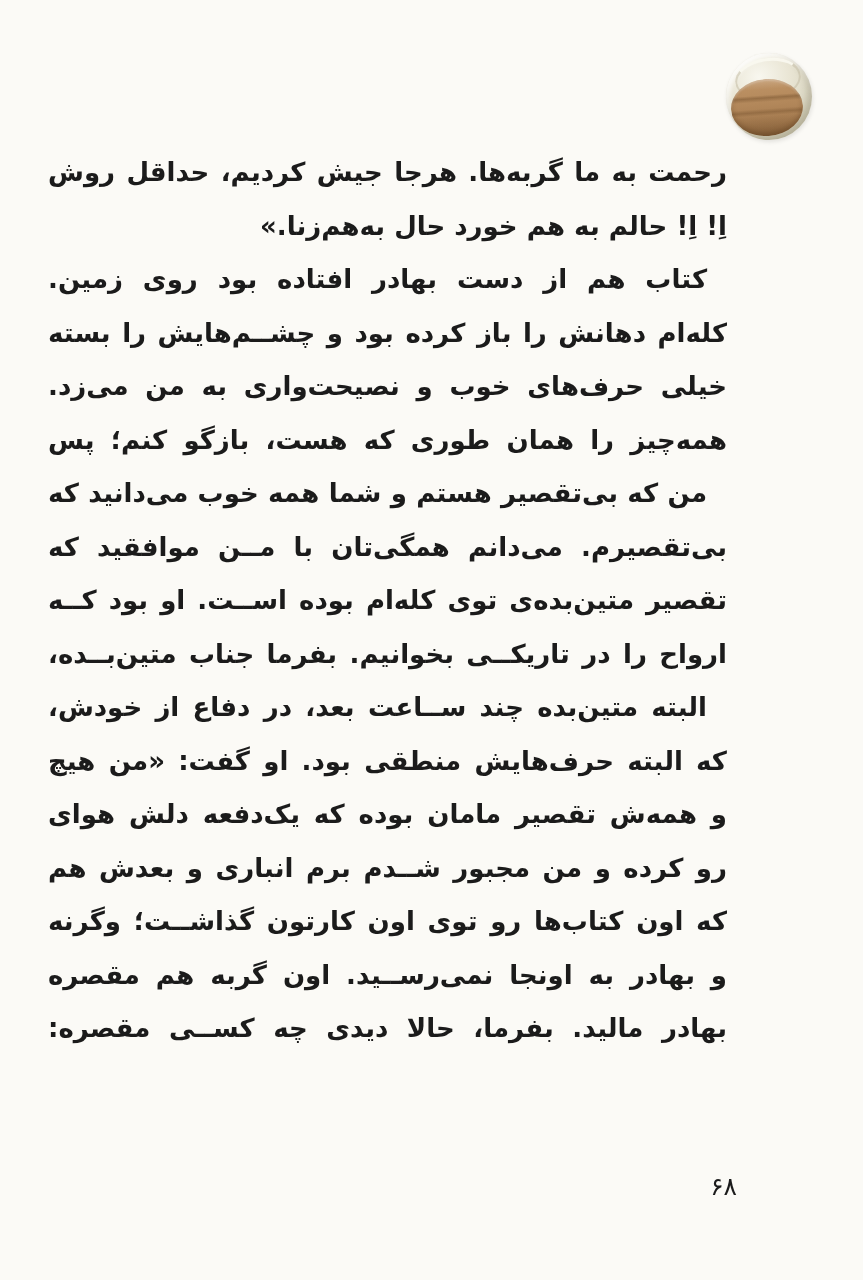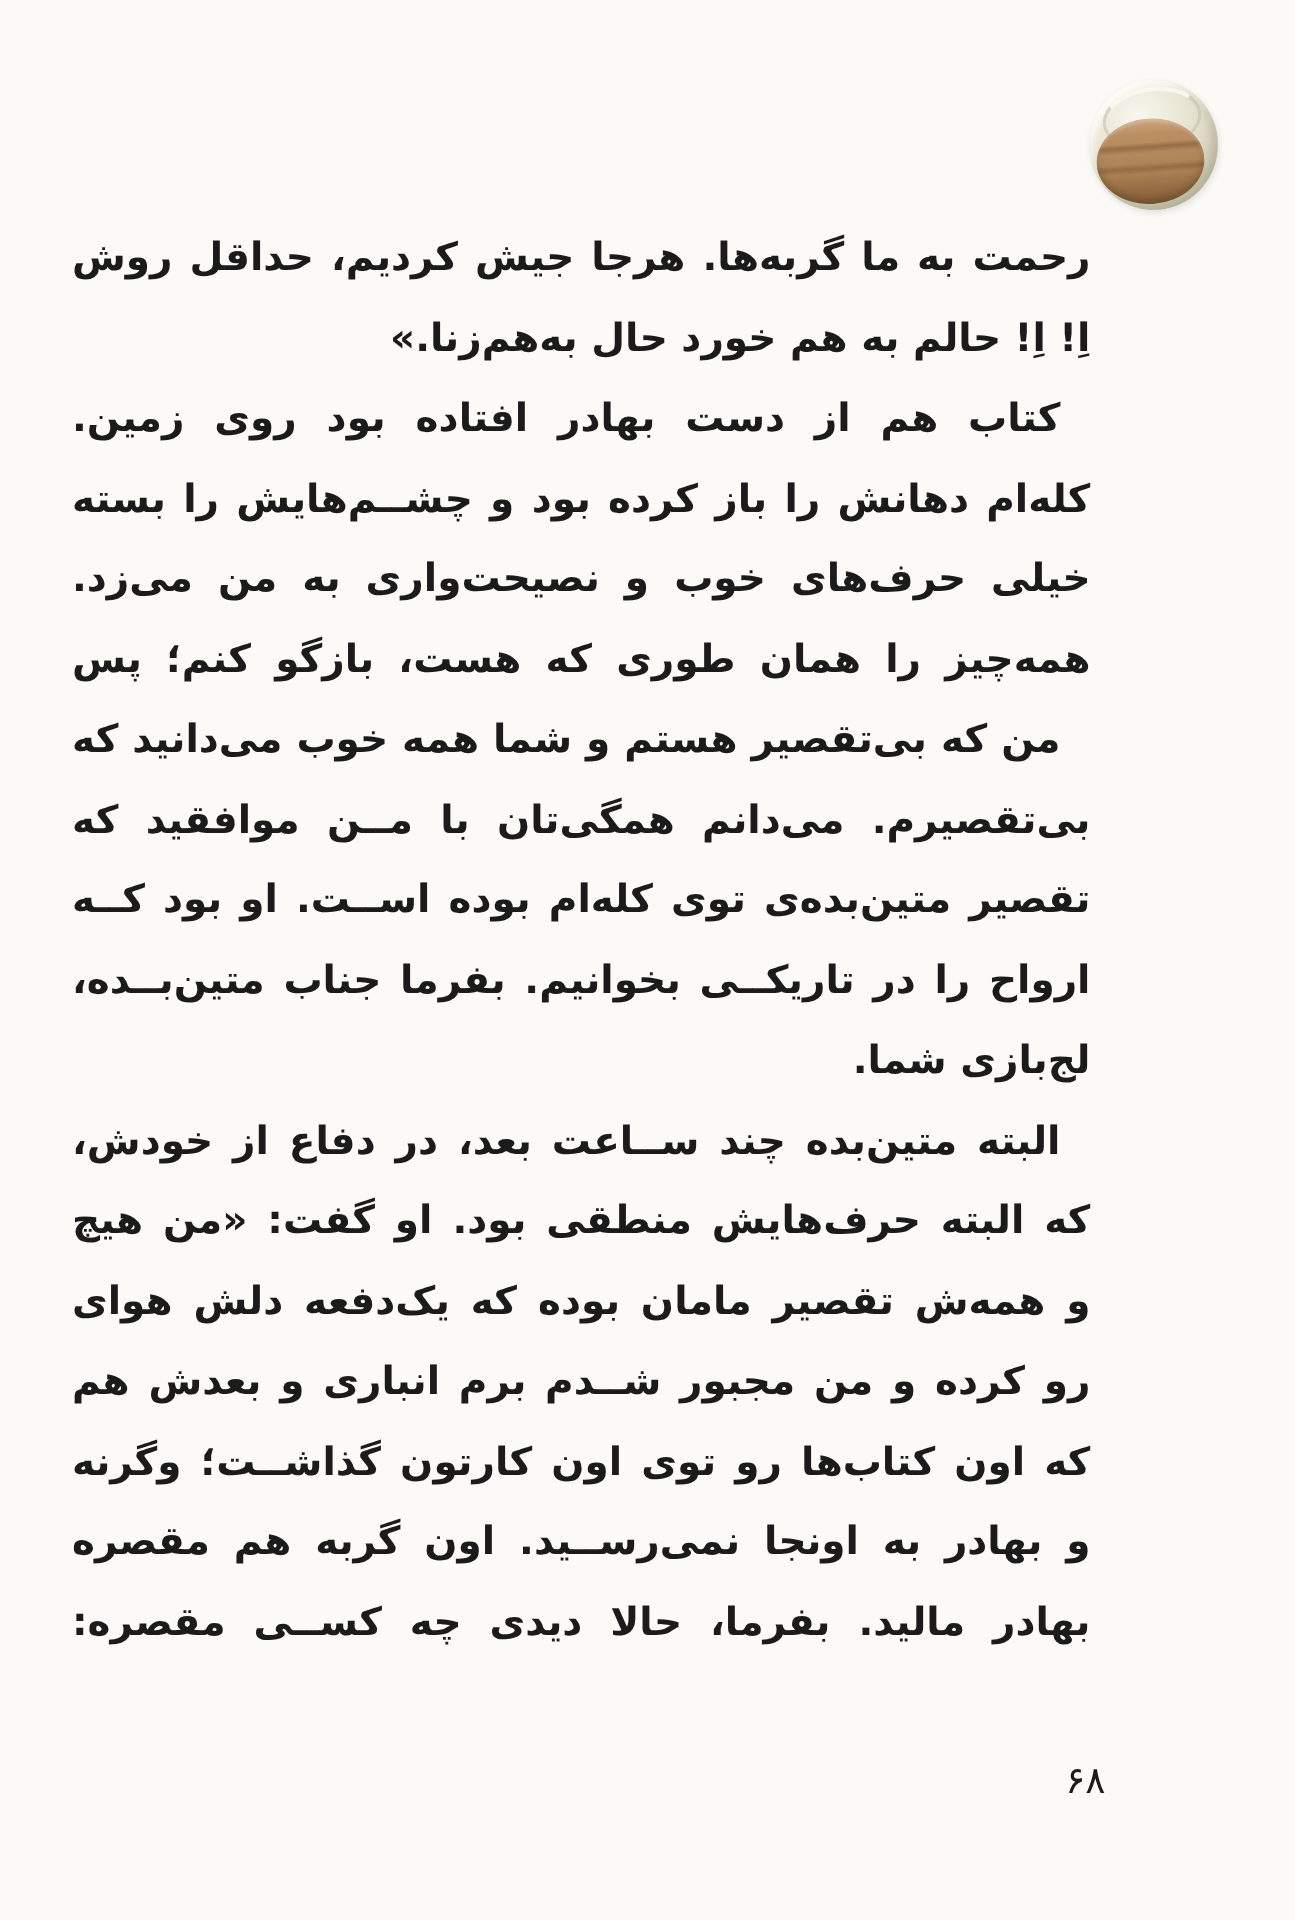--- a/index.html
+++ b/index.html
@@ -80,21 +80,20 @@
         <p class="line cont">رحمت به ما گربه‌ها. هرجا جیش کردیم، حداقل روش خاک می‌ریزیم.</p>
         <p class="line last">اِ! اِ! حالم به هم خورد حال به‌هم‌زنا.»</p>
         <p class="line first">کتاب هم از دست بهادر افتاده بود روی زمین. راستش متین‌خوبه‌ی توی</p>
         <p class="line cont">کله‌ام دهانش را باز کرده بود و چشــم‌هایش را بسته بود. خلاصه داشت</p>
         <p class="line cont">خیلی حرف‌های خوب و نصیحت‌واری به من می‌زد. حالا قرار نیســت که</p>
         <p class="line cont">همه‌چیز را همان طوری که هست، بازگو کنم؛ پس آبروداری چه می‌شود؟</p>
         <p class="line first">من که بی‌تقصیر هستم و شما همه خوب می‌دانید که من تا چه اندازه</p>
         <p class="line cont">بی‌تقصیرم. می‌دانم همگی‌تان با مــن موافقید که همه‌ی این اتفاق‌ها</p>
         <p class="line cont">تقصیر متین‌بده‌ی توی کله‌ام بوده اســت. او بود کــه اصرار کرد کتاب</p>
         <p class="line cont">ارواح را در تاریکــی بخوانیم. بفرما جناب متین‌بــده، این‌هم نتیجه‌ی</p>
-        <p class="line last">لج‌بازی شما.</p>
         <p class="line first">البته متین‌بده چند ســاعت بعد، در دفاع از خودش، خیلی حرف زد</p>
         <p class="line cont">که البته حرف‌هایش منطقی بود. او گفت: «من هیچ تقصیری نداشتم</p>
         <p class="line cont">و همه‌ش تقصیر مامان بوده که یک‌دفعه دلش هوای قوطی گوســفند</p>
         <p class="line cont">رو کرده و من مجبور شــدم برم انباری و بعدش هم تقصیر بهارخانومه</p>
         <p class="line cont">که اون کتاب‌ها رو توی اون کارتون گذاشــت؛ وگرنه هیچ‌وقت پای من</p>
         <p class="line cont">و بهادر به اونجا نمی‌رســید. اون گربه هم مقصره کــه دمش رو به پای</p>
         <p class="line cont">بهادر مالید. بفرما، حالا دیدی چه کســی مقصره: مامــان، بهار، گربه!</p>
       </div>
   </main>
 

